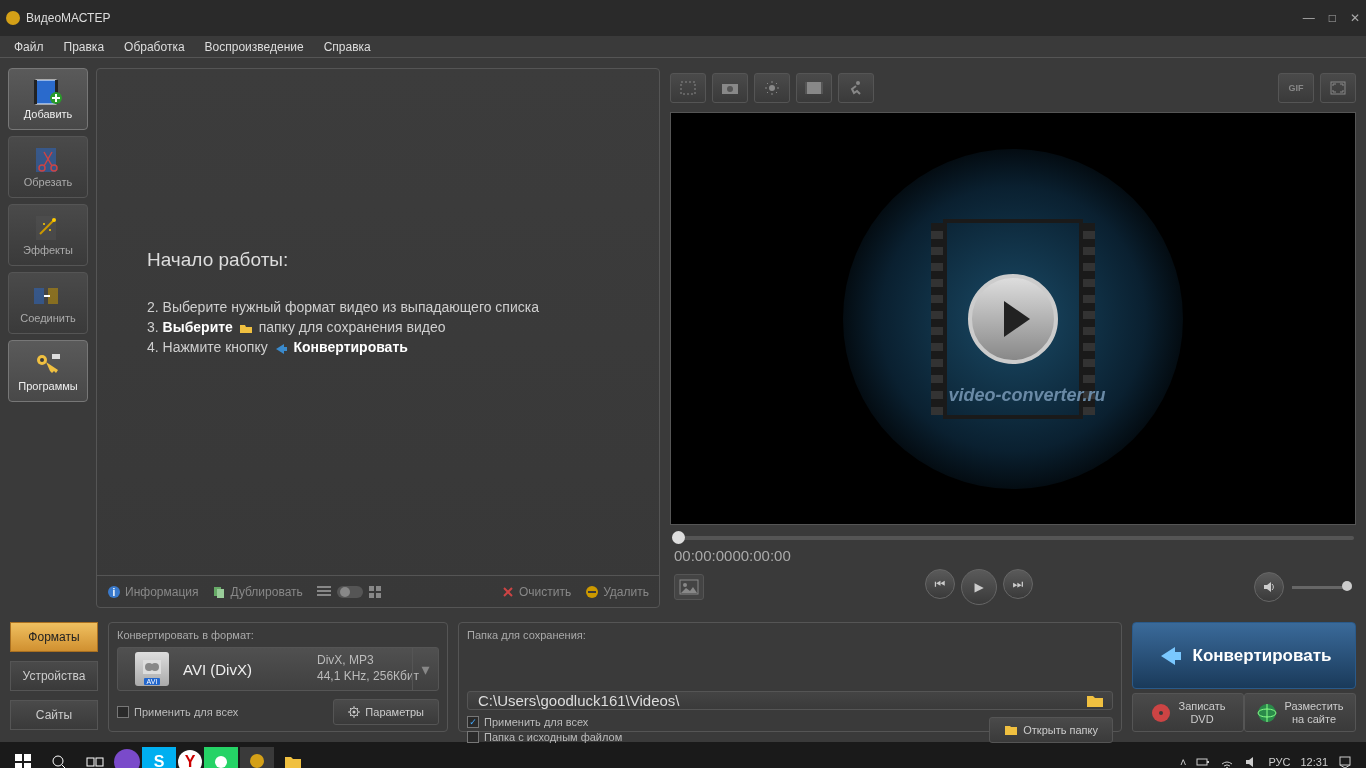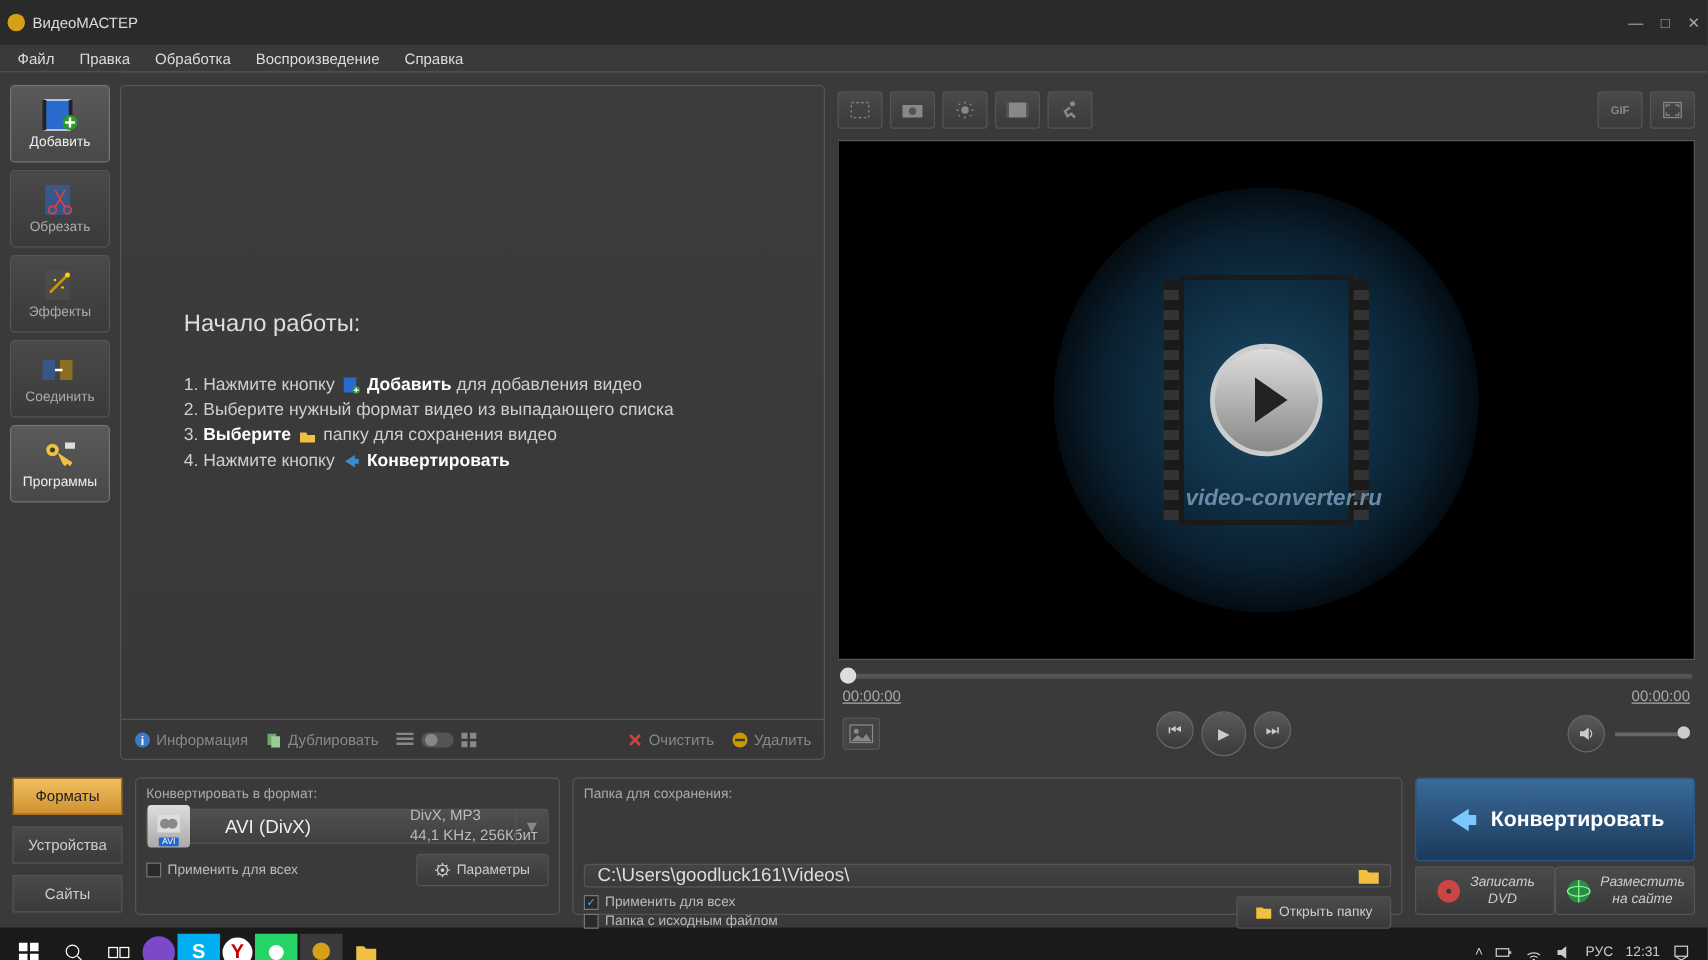--- a/index.html
+++ b/index.html
@@ -45,62 +45,62 @@
 .film-strip::before, .film-strip::after { content: ""; position: absolute; top: 0; bottom: 0; width: 12px; background: repeating-linear-gradient(#1a1a1a 0, #1a1a1a 8px, #333 8px, #333 16px); }
 .film-strip::before { left: -16px; }
 .film-strip::after { right: -16px; }
 .play-circle { width: 90px; height: 90px; border-radius: 50%; background: linear-gradient(#ddd,#888); display: flex; align-items: center; justify-content: center; border: 4px solid #ccc; position: relative; }
 .play-circle::after { content: ""; border-left: 26px solid #222; border-top: 18px solid transparent; border-bottom: 18px solid transparent; margin-left: 8px; }
 .preview-label { position: absolute; bottom: 118px; color: #6a8aa6; font-size: 18px; font-style: italic; font-weight: bold; margin-left: 28px; }
 
 .timeline { height: 20px; display: flex; align-items: center; padding: 6px 2px 0; }
 .timeline-track { flex: 1; height: 4px; background: #555; border-radius: 2px; position: relative; }
 .timeline-handle { position: absolute; left: 0; top: -5px; width: 13px; height: 13px; background: #ddd; border-radius: 50%; }
-.time-labels { display: flex; justify-content: space-between; font-size: 12px; color: #aaa; padding: 2px 4px; text-decoration: underline; }
+.time-labels { display: flex; font-size: 15px; color: #aaa; padding: 2px 4px; }
 
 .play-controls { height: 42px; display: flex; align-items: center; padding: 0 4px; gap: 10px; }
 .pc-snap { width: 30px; height: 26px; border: 1px solid #555; border-radius: 3px; background: #444; }
 .pc-center { flex: 1; display: flex; justify-content: center; gap: 6px; }
 .pc-btn { width: 30px; height: 30px; border-radius: 50%; background: linear-gradient(#5a5a5a,#3a3a3a); border: 1px solid #666; display: flex; align-items: center; justify-content: center; color: #ccc; font-size: 12px; }
 .pc-btn.main { width: 36px; height: 36px; }
 .pc-vol { display: flex; align-items: center; gap: 8px; }
 .vol-track { width: 60px; height: 3px; background: #666; position: relative; }
 .vol-handle { position: absolute; right: 0; top: -5px; width: 10px; height: 10px; background: #ccc; border-radius: 50%; }
 
 .bottom { height: 124px; display: flex; gap: 10px; padding: 4px 10px 10px 10px; }
 .format-tabs { width: 88px; display: flex; flex-direction: column; gap: 9px; }
 .ft { height: 30px; display: flex; align-items: center; justify-content: center; font-size: 12px; border: 1px solid #555; background: linear-gradient(#4a4a4a,#3a3a3a); color: #ccc; }
 .ft.active { background: linear-gradient(#f0c060,#d09030); color: #222; border-color: #aa7020; }
 
 .panel-box { border: 1px solid #555; border-radius: 4px; background: #3a3a3a; padding: 6px 8px; display: flex; flex-direction: column; }
 .panel-label { font-size: 11px; color: #aaa; margin-bottom: 6px; }
 
 .format-panel { width: 340px; }
-.format-select { height: 28px; border: 1px solid #555; background: linear-gradient(#505050,#404040); border-radius: 3px; display: flex; align-items: center; padding: 0 0; gap: 28px; position: relative; }
+.format-select { height: 44px; border: 1px solid #555; background: linear-gradient(#505050,#404040); border-radius: 3px; display: flex; align-items: center; padding: 0 17px; gap: 14px; position: relative; }
 .format-icon { width: 34px; height: 34px; background: linear-gradient(#ddd,#aaa); border-radius: 3px; display: flex; flex-direction: column; align-items: center; justify-content: flex-end; font-size: 7px; color: #fff; }
 .format-icon .avi-tag { background: #2266cc; padding: 0 3px; border-radius: 1px; margin-bottom: 1px; }
 .format-name { font-size: 15px; color: #eee; flex: 0 0 120px; }
 .format-detail { font-size: 12px; color: #bbb; line-height: 1.3; }
 .format-drop { position: absolute; right: 0; top: 0; bottom: 0; width: 26px; border-left: 1px solid #555; display: flex; align-items: center; justify-content: center; color: #888; }
 
 .format-row2 { display: flex; align-items: center; margin-top: 8px; gap: 10px; }
 .chk { display: flex; align-items: center; gap: 5px; font-size: 11px; color: #bbb; }
 .chk-box { width: 12px; height: 12px; border: 1px solid #777; background: #2a2a2a; display: flex; align-items: center; justify-content: center; font-size: 9px; color: #4af; }
 .btn-small { height: 26px; padding: 0 14px; border: 1px solid #555; border-radius: 3px; background: linear-gradient(#4a4a4a,#3a3a3a); font-size: 11px; color: #ccc; display: flex; align-items: center; gap: 5px; }
 .btn-small .gear { width: 12px; height: 12px; }
 
 .save-panel { flex: 1; }
 .path-box { height: 44px; border: 1px solid #555; background: linear-gradient(#444,#3a3a3a); border-radius: 3px; display: flex; align-items: center; padding: 0 10px; font-size: 15px; color: #ddd; position: relative; margin-top: 44px; }
 .folder-btn { position: absolute; right: 6px; width: 22px; height: 22px; display: flex; align-items: center; justify-content: center; }
 .save-row2 { display: flex; align-items: center; margin-top: 6px; gap: 18px; }
 .save-row2 .left-checks { display: flex; flex-direction: column; gap: 3px; }
 
 .convert-panel { width: 224px; display: flex; flex-direction: column; gap: 4px; }
 .convert-btn { flex: 1; border: 1px solid #2a5a8a; border-radius: 4px; background: linear-gradient(#3a6a9a,#1a3a5a); display: flex; align-items: center; justify-content: center; gap: 10px; font-size: 17px; color: #fff; font-weight: bold; }
-.convert-sub { display: flex; gap: 0; height: 39px; font-style: italic; }
+.convert-sub { display: flex; gap: 0; height: 39px; }
 .sub-btn { flex: 1; border: 1px solid #555; border-radius: 3px; background: linear-gradient(#4a4a4a,#3a3a3a); display: flex; align-items: center; justify-content: center; gap: 6px; font-size: 11px; color: #ccc; text-align: center; line-height: 1.15; }
 
 .taskbar { height: 40px; background: #1a1a1a; display: flex; align-items: center; padding: 0 6px; gap: 2px; }
 .tb-item { width: 34px; height: 30px; display: flex; align-items: center; justify-content: center; }
 .tb-tray { margin-left: auto; display: flex; align-items: center; gap: 10px; font-size: 11px; color: #ccc; padding-right: 8px; }
 
 svg { display: block; }
 </style>
 </head>
 <body>
@@ -171,30 +171,20 @@
           <rect x="20" y="4" width="8" height="5" fill="#fff" opacity="0.8"></rect>
         </svg>
       <span>Программы</span>
     </div>
   </div>
 
   <div class="center-panel">
     <div class="center-content">
       <h2>Начало работы:</h2>
       <ol>
-        <li>
-          <span>1. Нажмите кнопку </span>
-          <span class="inline-icon"><svg viewBox="0 0 14 14">
-                <rect x="1" y="1" width="10" height="12" fill="#2a6acc"></rect>
-                <circle cx="11" cy="11" r="3" fill="#2a9a2a"></circle>
-                <path d="M11 9v4M9 11h4" stroke="#fff"></path>
-              </svg></span>
-          <b>Добавить</b>
-          <span> для добавления видео</span>
-        </li>
         <li>2. Выберите нужный формат видео из выпадающего списка</li>
         <li>
           <span>3. </span>
           <b>Выберите</b>
           <span class="inline-icon"><svg viewBox="0 0 14 14">
                 <path d="M1 4h5l1 2h6v6H1z" fill="#f0c040"></path>
               </svg></span>
           <span> папку для сохранения видео</span>
         </li>
         <li>

